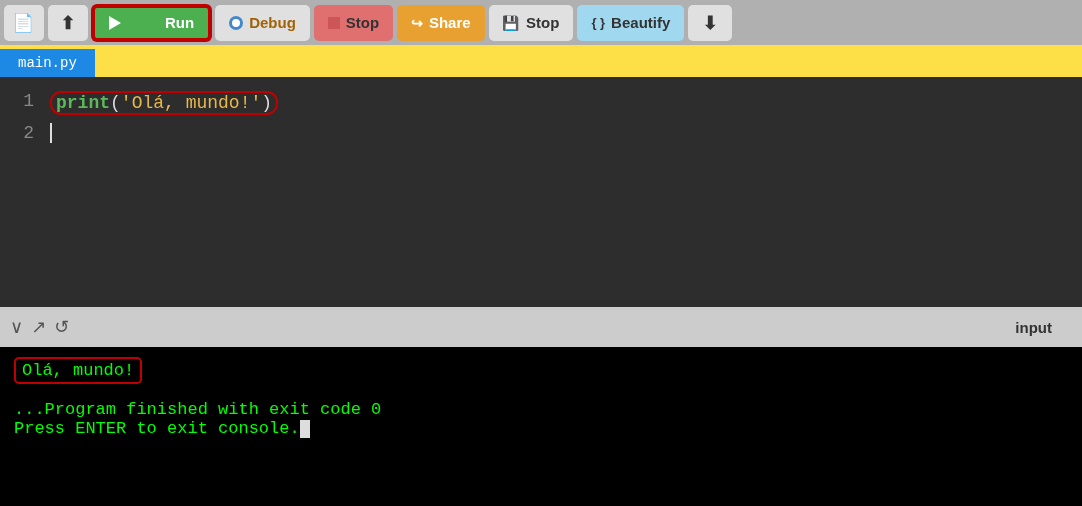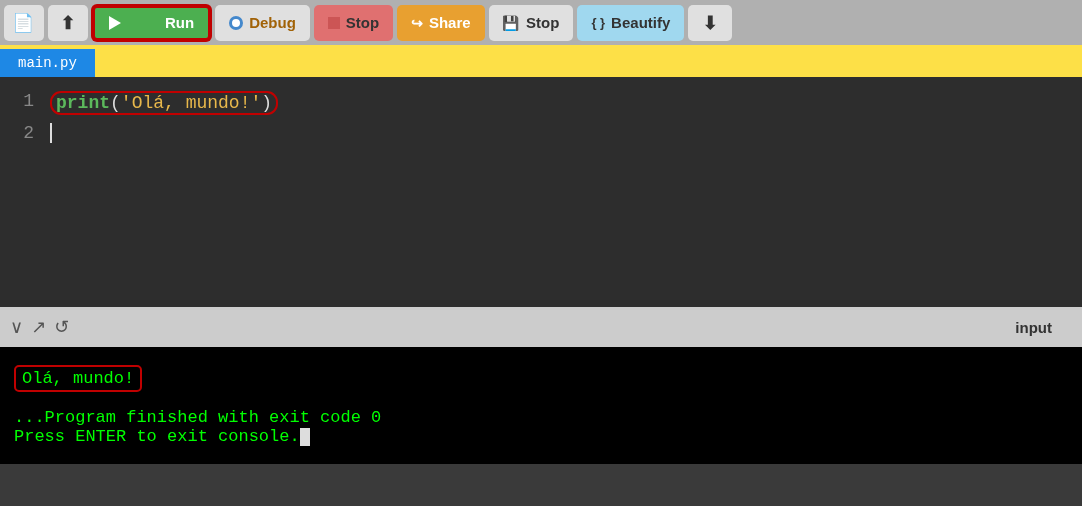--- a/index.html
+++ b/index.html
@@ -190,22 +190,22 @@
       font-size: 15px;
       padding-right: 20px;
     }
 
     
     #console {
       background: #000;
       color: #0f0;
       font-family: 'Courier New', monospace;
       font-size: 17px;
-      padding: 18px 14px;
-      height: 117px;
+      padding: 10px 14px;
+      height: 159px;
       overflow: hidden;
     }
     .console-output-line {
       border: 2px solid #c00000;
       border-radius: 5px;
       display: inline-block;
       padding: 2px 6px;
       margin-bottom: 8px;
       color: #0f0;
     }

